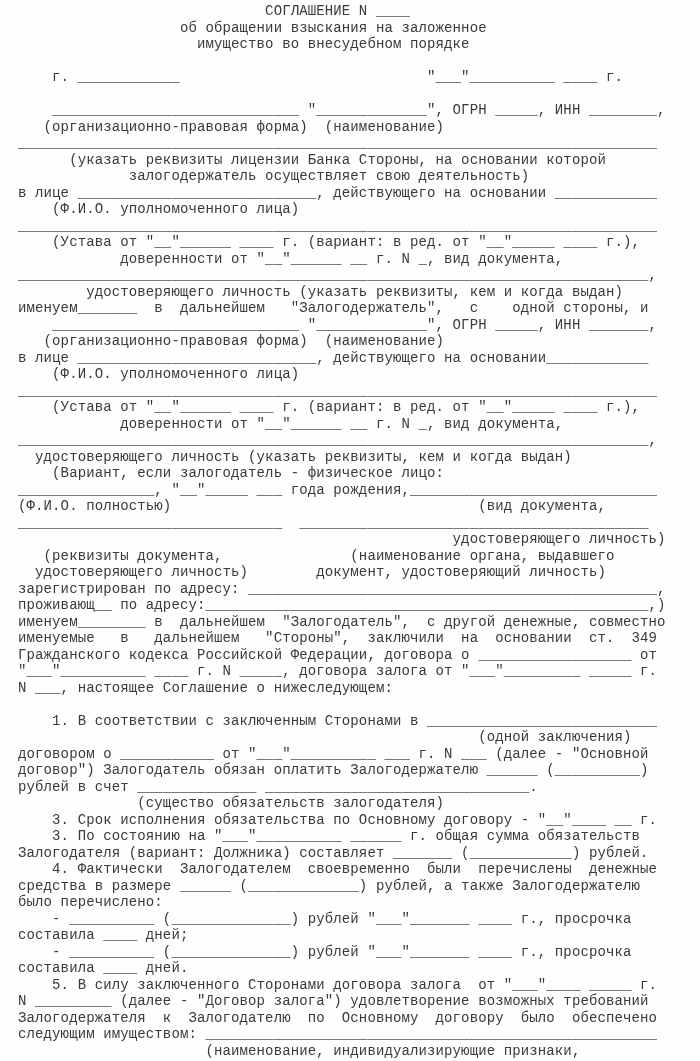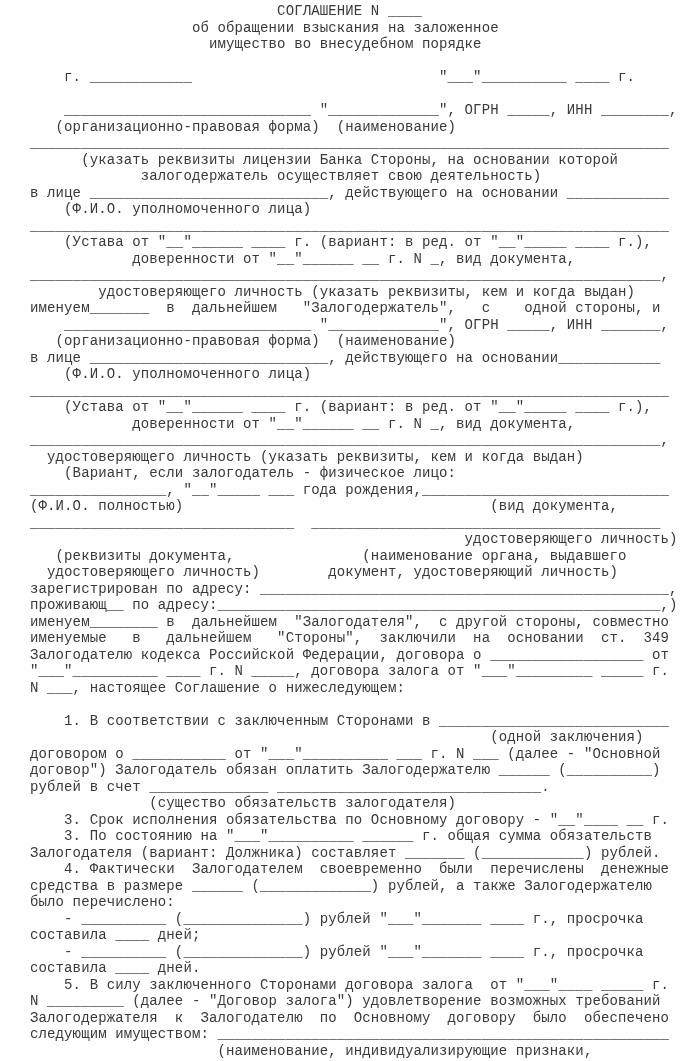--- a/index.html
+++ b/index.html
@@ -10,21 +10,21 @@
   .page {
     width: 700px;
     height: 1061px;
     box-sizing: border-box;
     background: #fefefe;
     color: #3a3a3a;
     font-family: "Liberation Mono", "DejaVu Sans Mono", monospace;
     font-size: 14px;
     line-height: 16.5px;
     letter-spacing: 0.12px;
-    padding: 3px 8px 0 30px;
+    padding: 3px 8px 0 18px;
     overflow: hidden;
   }
   .line {
     white-space: pre;
     min-height: 16.5px;
   }
 </style>
 </head>
 <body>
 
@@ -59,23 +59,23 @@
   <div class="line">  удостоверяющего личность (указать реквизиты, кем и когда выдан)</div>
   <div class="line">    (Вариант, если залогодатель - физическое лицо:</div>
   <div class="line">________________, "__"_____ ___ года рождения,_____________________________</div>
   <div class="line">(Ф.И.О. полностью)                                    (вид документа,</div>
   <div class="line">_______________________________  _________________________________________</div>
   <div class="line">                                                   удостоверяющего личность)</div>
   <div class="line">   (реквизиты документа,               (наименование органа, выдавшего</div>
   <div class="line">  удостоверяющего личность)        документ, удостоверяющий личность)</div>
   <div class="line">зарегистрирован по адресу: ________________________________________________,</div>
   <div class="line">проживающ__ по адресу:____________________________________________________,)</div>
-  <div class="line">именуем________ в  дальнейшем  "Залогодателя",  с другой стороны, совместно</div>
+  <div class="line">именуем________ в  дальнейшем  "Залогодатель",  с другой денежные, совместно</div>
   <div class="line">именуемые   в   дальнейшем   "Стороны",  заключили  на  основании  ст.  349</div>
-  <div class="line">Залогодателю кодекса Российской Федерации, договора о __________________ от</div>
+  <div class="line">Гражданского кодекса Российской Федерации, договора о __________________ от</div>
   <div class="line">"___"__________ ____ г. N _____, договора залога от "___"_________ _____ г.</div>
   <div class="line">N ___, настоящее Соглашение о нижеследующем:</div>
   <div class="line"></div>
   <div class="line">    1. В соответствии с заключенным Сторонами в ___________________________</div>
   <div class="line">                                                      (одной заключения)</div>
   <div class="line">договором о ___________ от "___"__________ ___ г. N ___ (далее - "Основной</div>
   <div class="line">договор") Залогодатель обязан оплатить Залогодержателю ______ (__________)</div>
   <div class="line">рублей в счет ______________ _______________________________.</div>
   <div class="line">              (существо обязательств залогодателя)</div>
   <div class="line">    3. Срок исполнения обязательства по Основному договору - "__"____ __ г.</div>

